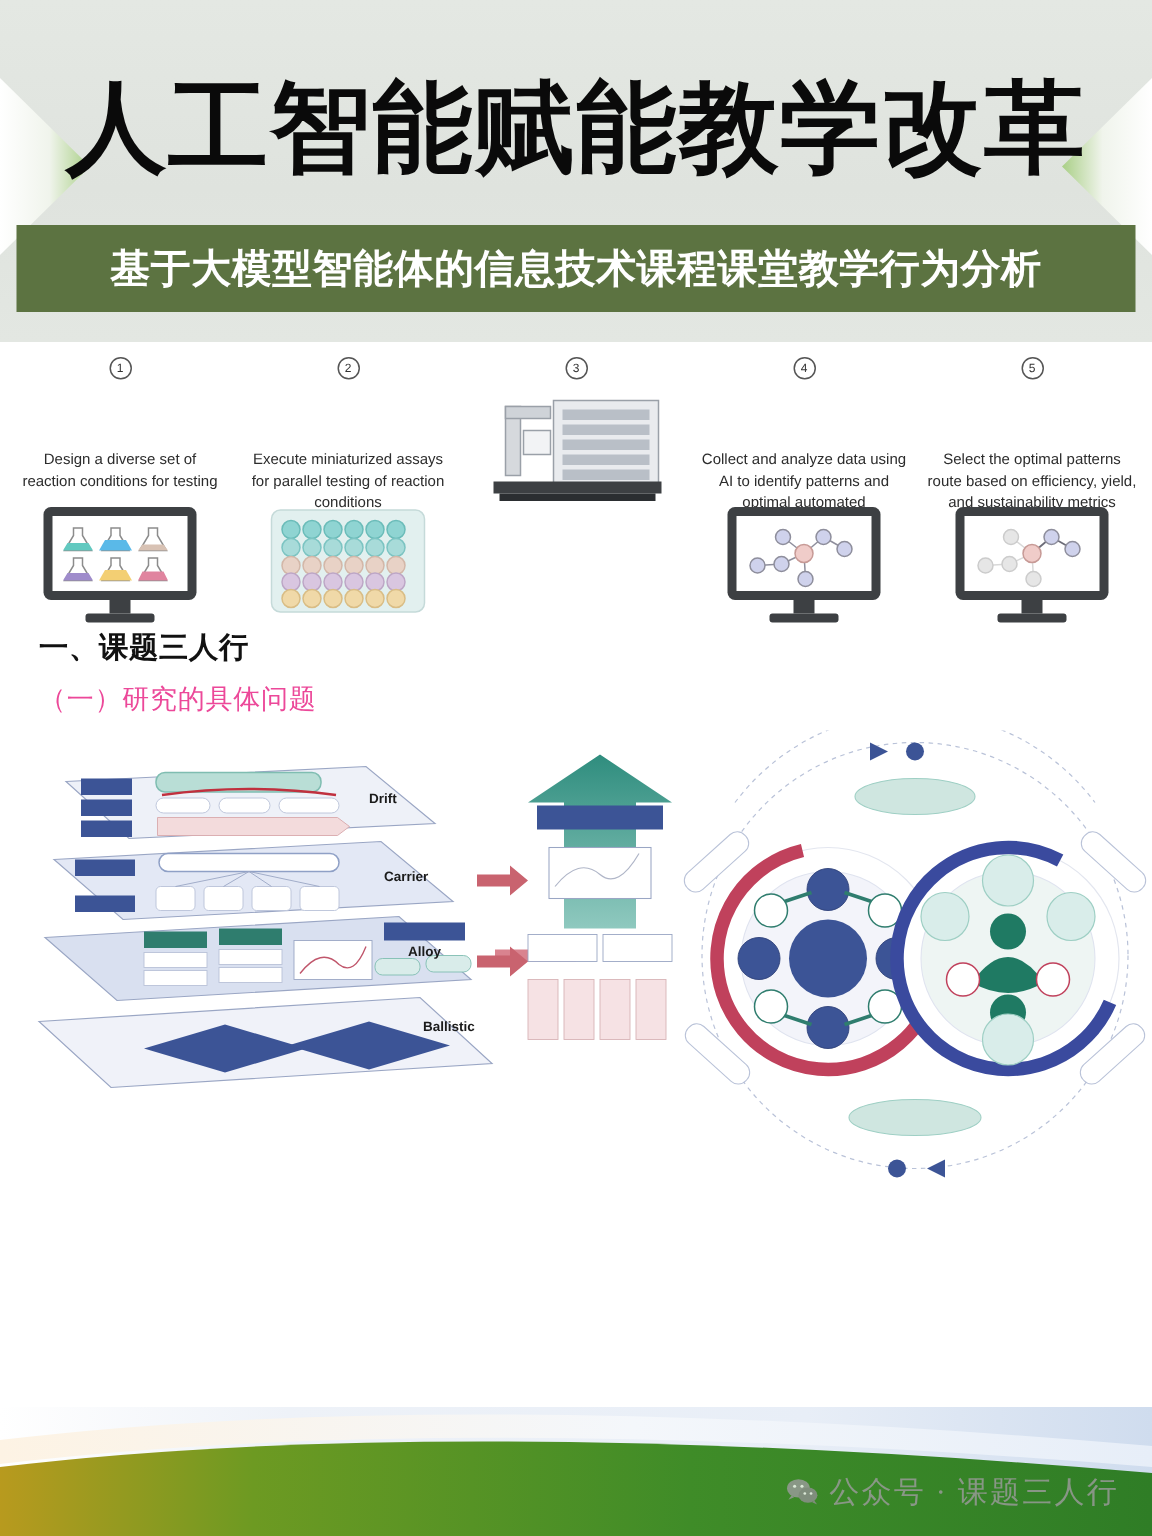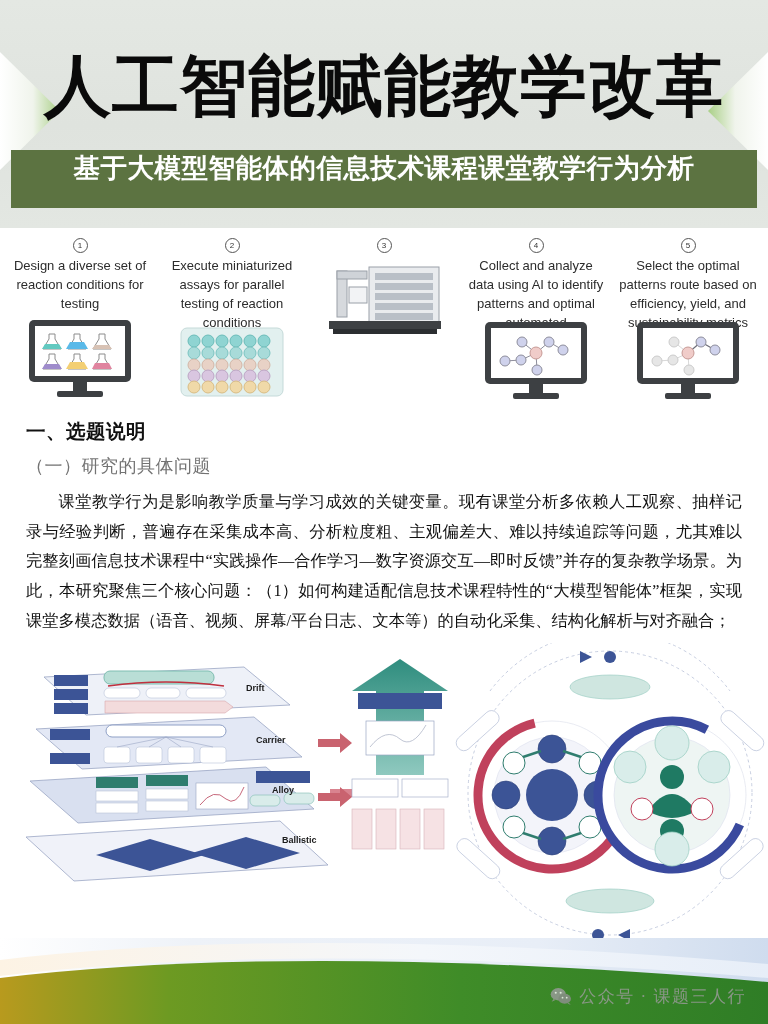--- a/index.html
+++ b/index.html
@@ -31,21 +31,21 @@
     font-size:67px;
     letter-spacing:1px;
     color:#0a0a0a;
     line-height:1.22;
     white-space:nowrap;
   }
   .subtitle-band {
     position:absolute; left:11px; top:150px;
     width:746px; height:58px;
     background:#5c7341;
-    display:flex; justify-content:center;
+    display:flex; align-items:center; justify-content:center;
   }
   .subtitle-band .txt {
     font-family:"Liberation Serif", serif;
     font-weight:700;
     font-size:26.5px;
     color:#ffffff;
     letter-spacing:.5px;
     white-space:nowrap;
   }
 
@@ -58,36 +58,36 @@
     padding:10px 4px 0 4px;
   }
   .wf-step { flex:1; display:flex; flex-direction:column; align-items:center; }
   .wf-num {
     width:15px; height:15px; border-radius:50%;
     border:1px solid #555; color:#333;
     font-size:8px; line-height:13px; text-align:center;
     margin-bottom:4px; background:#fff;
   }
   .wf-cap {
-    font-size:13px; line-height:1.45; color:#2c2c2c;
-    text-align:center; padding:0 6px; min-height:32px;
+    font-size:10px; line-height:1.45; color:#2c2c2c;
+    text-align:center; padding:0 6px; min-height:32px;margin-top:43px;
   }
   .wf-art { margin-top:4px; }
   .wf-art svg { display:block; }
 
   
   .content { padding:18px 26px 0 26px; }
   .h1 {
     font-family:"Liberation Serif", serif;
     font-size:19.5px; font-weight:700; color:#111;
     letter-spacing:.5px; margin-bottom:9px;
   }
   .h2 {
     font-family:"Liberation Serif", serif;
-    font-size:18px; font-weight:400; color:#737373;
+    font-size:18px; font-weight:400; color:#ec4899;
     letter-spacing:.5px; margin-bottom:9px;
   }
   .para {
     font-family:"Liberation Serif", serif;
     font-size:16.3px; line-height:1.82; color:#111;
     text-align:justify; text-indent:2em;
     letter-spacing:0px;
   }
 
   
@@ -97,21 +97,21 @@
   
   .footer { position:absolute; left:0; bottom:0; width:768px; height:86px; overflow:hidden; }
   .footer svg { display:block; }
   .wm {
     position:absolute; right:22px; bottom:16px;
     display:flex; align-items:center; gap:7px;
     color:#9a9a9a; opacity:.82;
   }
   .wm-txt {
     font-family:"Liberation Serif", serif;
-    font-size:17px; letter-spacing:1.5px; color:#9b9b9b;
+    font-size:20px; letter-spacing:1.5px; color:#9b9b9b;
   }
   .wm-icon { width:22px; height:19px; }
 </style>
 </head>
 <body>
 
 <div class="header">
 
   <div class="chev chev-l">
     <svg viewBox="0 0 78 118" preserveAspectRatio="none">
@@ -307,23 +307,22 @@
         </g>
         <circle cx="72" cy="22" r="5" fill="#cfd2ec" stroke="#8e8e9c"></circle>
         <circle cx="86" cy="30" r="5" fill="#cfd2ec" stroke="#8e8e9c"></circle>
         <circle cx="59" cy="33" r="6" fill="#f0ccc9" stroke="#c79a96"></circle>
       </svg>
     </div>
   </div>
 </div>
 
 <div class="content">
-  <div class="h1">一、选题说明</div>
+  <div class="h1">一、课题三人行</div>
   <div class="h2">（一）研究的具体问题</div>
-  <div class="para">课堂教学行为是影响教学质量与学习成效的关键变量。现有课堂分析多依赖人工观察、抽样记录与经验判断，普遍存在采集成本高、分析粒度粗、主观偏差大、难以持续追踪等问题，尤其难以完整刻画信息技术课程中“实践操作—合作学习—数字资源交互—即时反馈”并存的复杂教学场景。为此，本研究聚焦三个核心问题：（1）如何构建适配信息技术课程特性的“大模型智能体”框架，实现课堂多模态数据（语音、视频、屏幕/平台日志、文本等）的自动化采集、结构化解析与对齐融合；</div>
 </div>
 
 <div class="figure">
   <svg width="768" height="300" viewBox="0 0 768 300">
     <defs>
       <marker id="ar" markerWidth="7" markerHeight="7" refX="6" refY="3" orient="auto">
         <path d="M0 0 L7 3 L0 6 Z" fill="#c0566b"></path>
       </marker>
       <linearGradient id="tealg" x1="0" y1="0" x2="0" y2="1">
         <stop offset="0%" stop-color="#2f8d7e"></stop>

